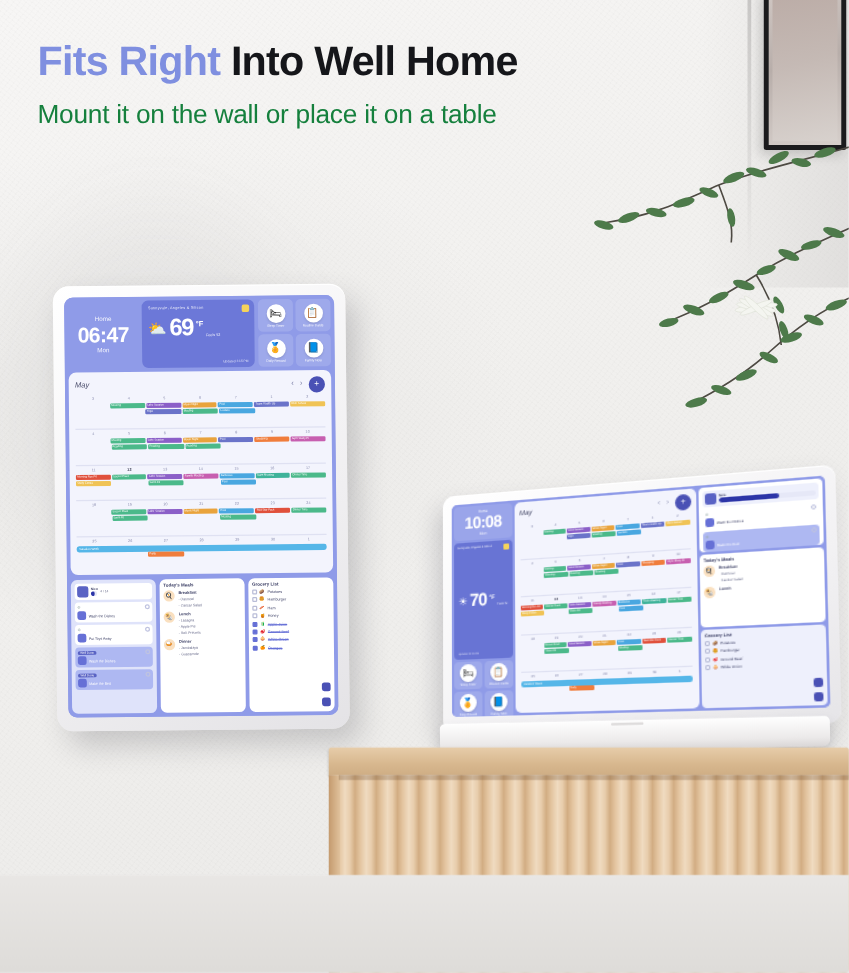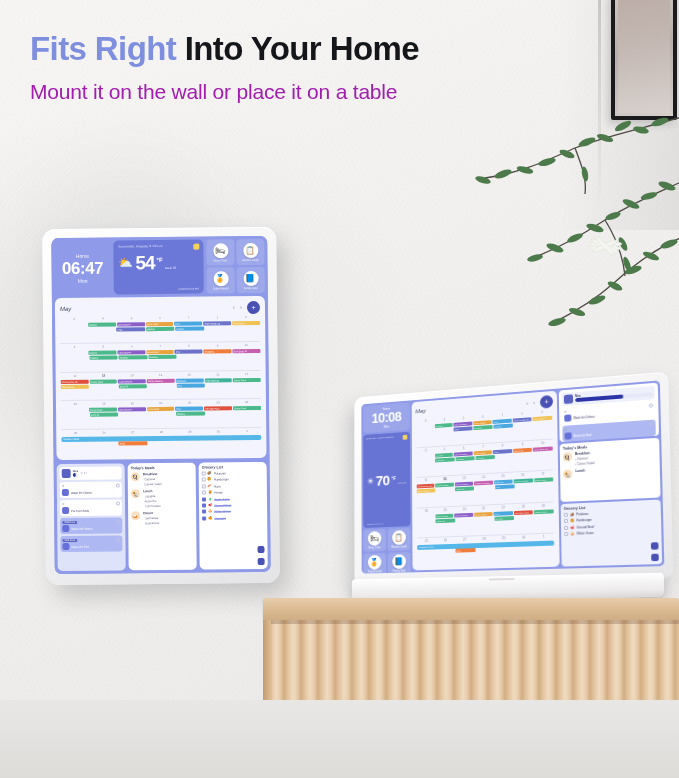--- a/index.html
+++ b/index.html
@@ -53,21 +53,21 @@
 
   
   .headline {
     position:absolute; left:30px; top:30px; width:560px;
     font-size:33px; font-weight:bold; letter-spacing:-.6px; color:#15161a;
     white-space:nowrap;
   }
   .headline .accent { color:#7f8fe0; }
   .subhead {
     position:absolute; left:30px; top:80px; width:600px;
-    font-size:21px; color:#a21caf; letter-spacing:-.2px; white-space:nowrap;
+    font-size:21px; color:#15803d; letter-spacing:-.2px; white-space:nowrap;
   }
 
   
   .cabinet { position:absolute; left:263px; top:598px; width:416px; height:180px; }
   .cab-top {
     position:absolute; left:0; top:0; width:416px; height:22px;
     background:linear-gradient(180deg,#e7cdaa,#d8b88f 60%,#cfae85);
     border-radius:2px 2px 0 0;
     box-shadow:0 1px 2px rgba(0,0,0,.14);
   }
@@ -309,41 +309,41 @@
           <ellipse rx="16" ry="2.8" transform="rotate(10)"></ellipse>
           <ellipse rx="15" ry="2.6" transform="rotate(26)"></ellipse>
           <ellipse rx="14" ry="2.4" transform="rotate(-24)"></ellipse>
           <ellipse rx="13" ry="2.4" transform="rotate(44)"></ellipse>
         </g>
       </g>
     </svg>
   </div>
 
   <div class="headline">
-    <span class="accent">Fits Right</span><span> Into Your Home</span>
+    <span class="accent">Fits Right</span><span> Into Well Home</span>
   </div>
   <div class="subhead">Mount it on the wall or place it on a table</div>
 
   <div id="wallTablet">
     <div class="bezel"></div>
     <div class="screen">
       <div class="scr-bg"></div>
 
       <div class="pHeader">
         <div class="pClock">
           <div class="lbl">Home</div>
           <div class="time">06:47</div>
           <div class="day">Mon</div>
         </div>
         <div class="pWeather">
           <div class="loc">Sunnyvale, Angeles &amp; Silicon</div>
           <div class="pin"></div>
           <div class="mid">
             <span class="sun">⛅</span>
-            <span class="temp">54</span>
+            <span class="temp">69</span>
             <span class="unit">°F</span>
             <span class="feels">Feels 52</span>
           </div>
           <div class="upd">Updated 3:15 PM</div>
         </div>
         <div class="pApps" id="wallApps">
             <div class="appTile">
               <div class="circ">🛏</div>
               <div class="cap">Sleep Timer</div>
             </div>

